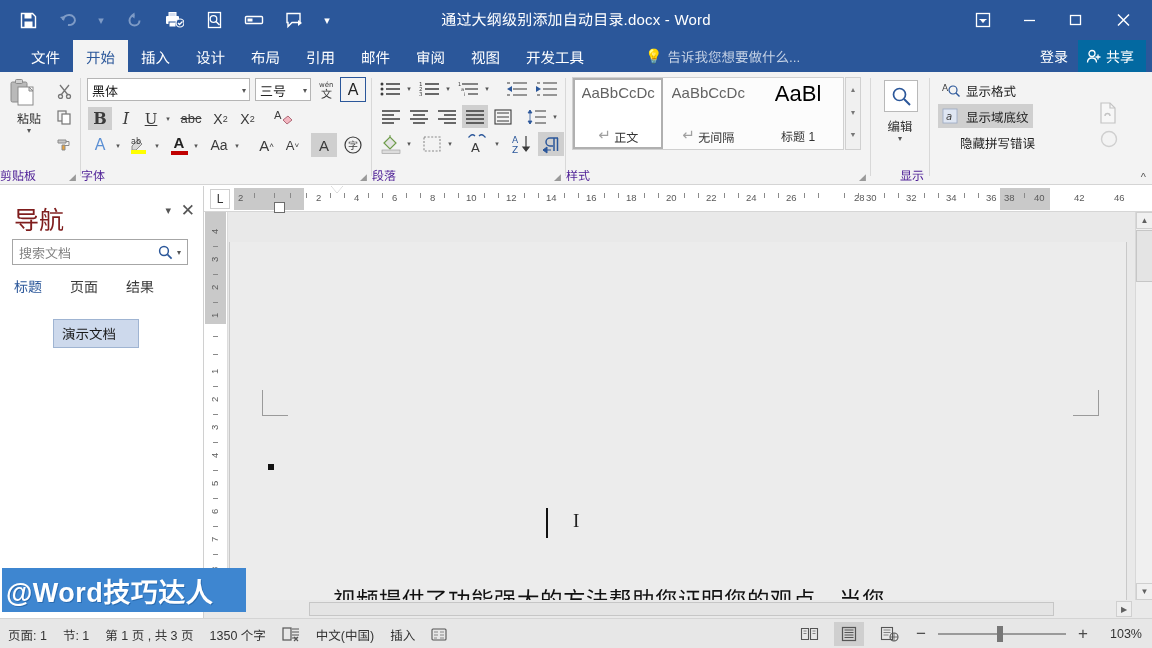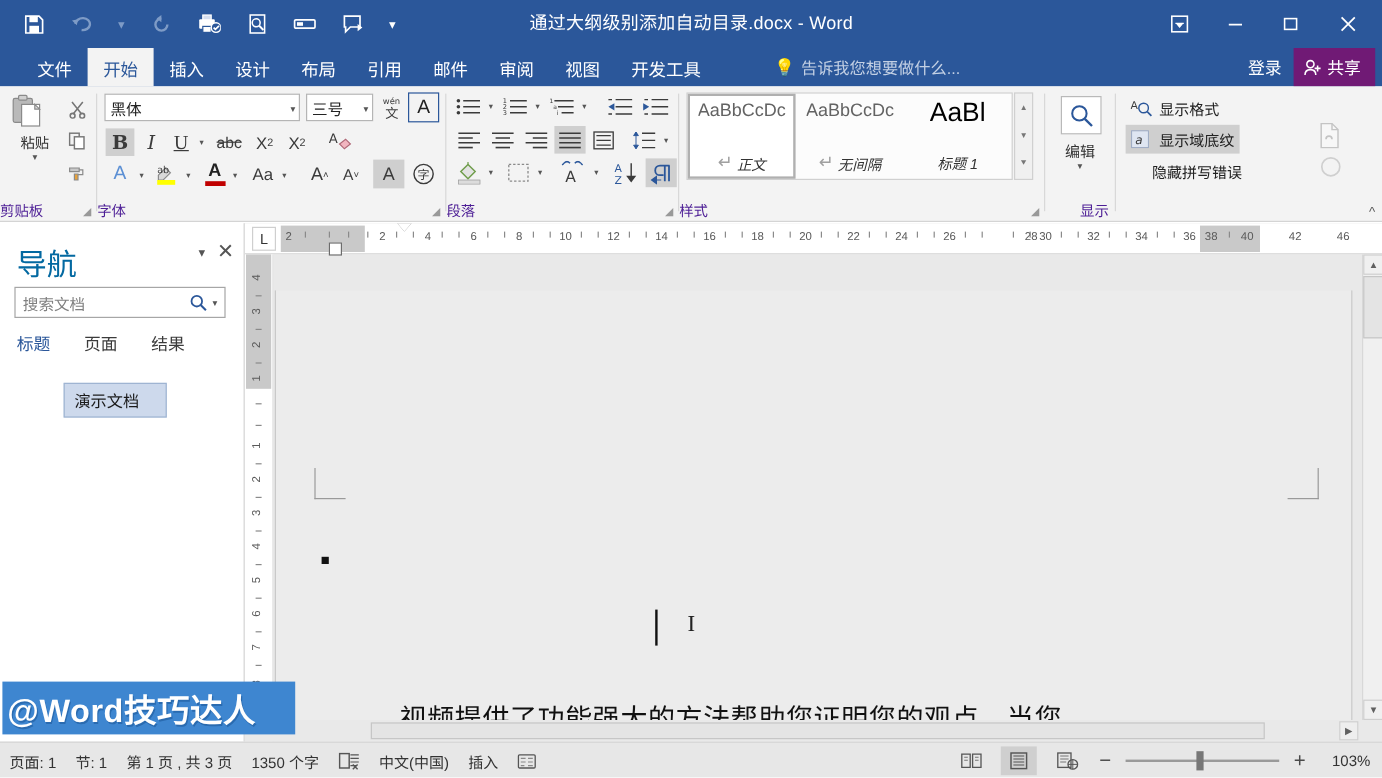--- a/index.html
+++ b/index.html
@@ -40,21 +40,21 @@
   .tabs { position: absolute; left: 18px; top: 0; height: 32px; display: flex; align-items: stretch; }
   .tab { padding: 0 13px; display: flex; align-items: center; height: 32px; white-space: nowrap; }
   .tab.active { background: #f3f3f3; color: #2b579a; }
   .tellme {
     position: absolute; left: 645px; top: 0; height: 32px; display: flex; align-items: center;
     color: #c3d0e4; font-size: 13.5px; gap: 5px;
   }
   .bulb { color: #d9b84a; font-size: 14px; }
   .titleright { position: absolute; right: 6px; top: 0; height: 32px; display: flex; align-items: center; font-size: 14px; }
   .signin { padding: 0 10px; }
-  .share { padding: 0 12px 0 8px; height: 32px; display: flex; align-items: center; gap: 4px; background: #701a75; }
+  .share { padding: 0 12px 0 8px; height: 32px; display: flex; align-items: center; gap: 4px; background: #0369a1; }
 
   
   .ribbon {
     position: absolute; left: 0; top: 72px; width: 1152px; height: 113px;
     background: #f3f3f3; border-bottom: 1px solid #d4d4d4;
   }
   .rgroup { position: absolute; top: 0; height: 113px; }
   .rgroup .glabel {
     position: absolute; bottom: 2px; width: 100%; text-align: left;
     font-size: 12px; color: #4c1d95;
@@ -98,37 +98,37 @@
   
   .g-style { left: 566px; width: 304px; }
   .stylebox {
     position: absolute; left: 6px; top: 5px; width: 272px; height: 73px;
     background: #fcfcfc; border: 1px solid #d0d0d0; display: flex;
   }
   .styleitem { width: 104px; height: 71px; display: flex; flex-direction: column; align-items: center; justify-content: center; }
   .styleitem.sel { border: 2px solid #b0b0b0; background: #fff; }
   .sprev { font-size: 15px; color: #636363; line-height: 22px; overflow: hidden; white-space: nowrap; }
   .sprev.h1 { font-size: 22px; color: #000; font-weight: 400; }
-  .slbl { font-size: 12px; color: #333; margin-top: 22px; white-space: nowrap; font-style: italic; }
+  .slbl { font-size: 12px; color: #333; margin-top: 22px; white-space: nowrap; }
   .stylescroll { position: absolute; left: 279px; top: 5px; width: 16px; height: 73px; background: #f0f0f0; border: 1px solid #d0d0d0; }
   .ss { height: 23px; display: flex; align-items: center; justify-content: center; font-size: 8px; color: #777; }
 
   
   .g-edit { left: 871px; width: 58px; }
   .g-disp { left: 930px; width: 222px; }
   .disprow { position: absolute; left: 8px; height: 24px; display: flex; align-items: center; gap: 6px; font-size: 12.5px; color: #222; padding: 0 4px; }
   .disprow.on { background: #cfcfcf; }
   .collapse { position: absolute; right: 6px; bottom: 2px; font-size: 11px; color: #555; }
 
   
   .navpane {
     position: absolute; left: 0; top: 186px; width: 204px; height: 432px;
     background: #fff; border-right: 1px solid #d0d0d0;
   }
-  .navtitle { position: absolute; left: 14px; top: 14px; font-size: 25px; color: #0369a1; }
+  .navtitle { position: absolute; left: 14px; top: 14px; font-size: 25px; color: #7f1d1d; }
   .navclose { position: absolute; right: 8px; top: 14px; font-size: 17px; color: #555; }
   .navdrop { position: absolute; right: 32px; top: 18px; font-size: 11px; color: #555; }
   .navsearch {
     position: absolute; left: 12px; top: 53px; width: 176px; height: 26px;
     border: 1px solid #a6a6a6; background: #fff; display: flex; align-items: center;
   }
   .navsearch .ph { flex: 1; font-size: 13px; color: #808080; padding-left: 6px; }
   .navsearch .mag { color: #2b579a; font-size: 14px; padding-right: 4px; }
   .navsearch .cv { color: #555; font-size: 8px; padding-right: 6px; }
   .navtabs { position: absolute; left: 14px; top: 90px; display: flex; gap: 28px; font-size: 14px; }

